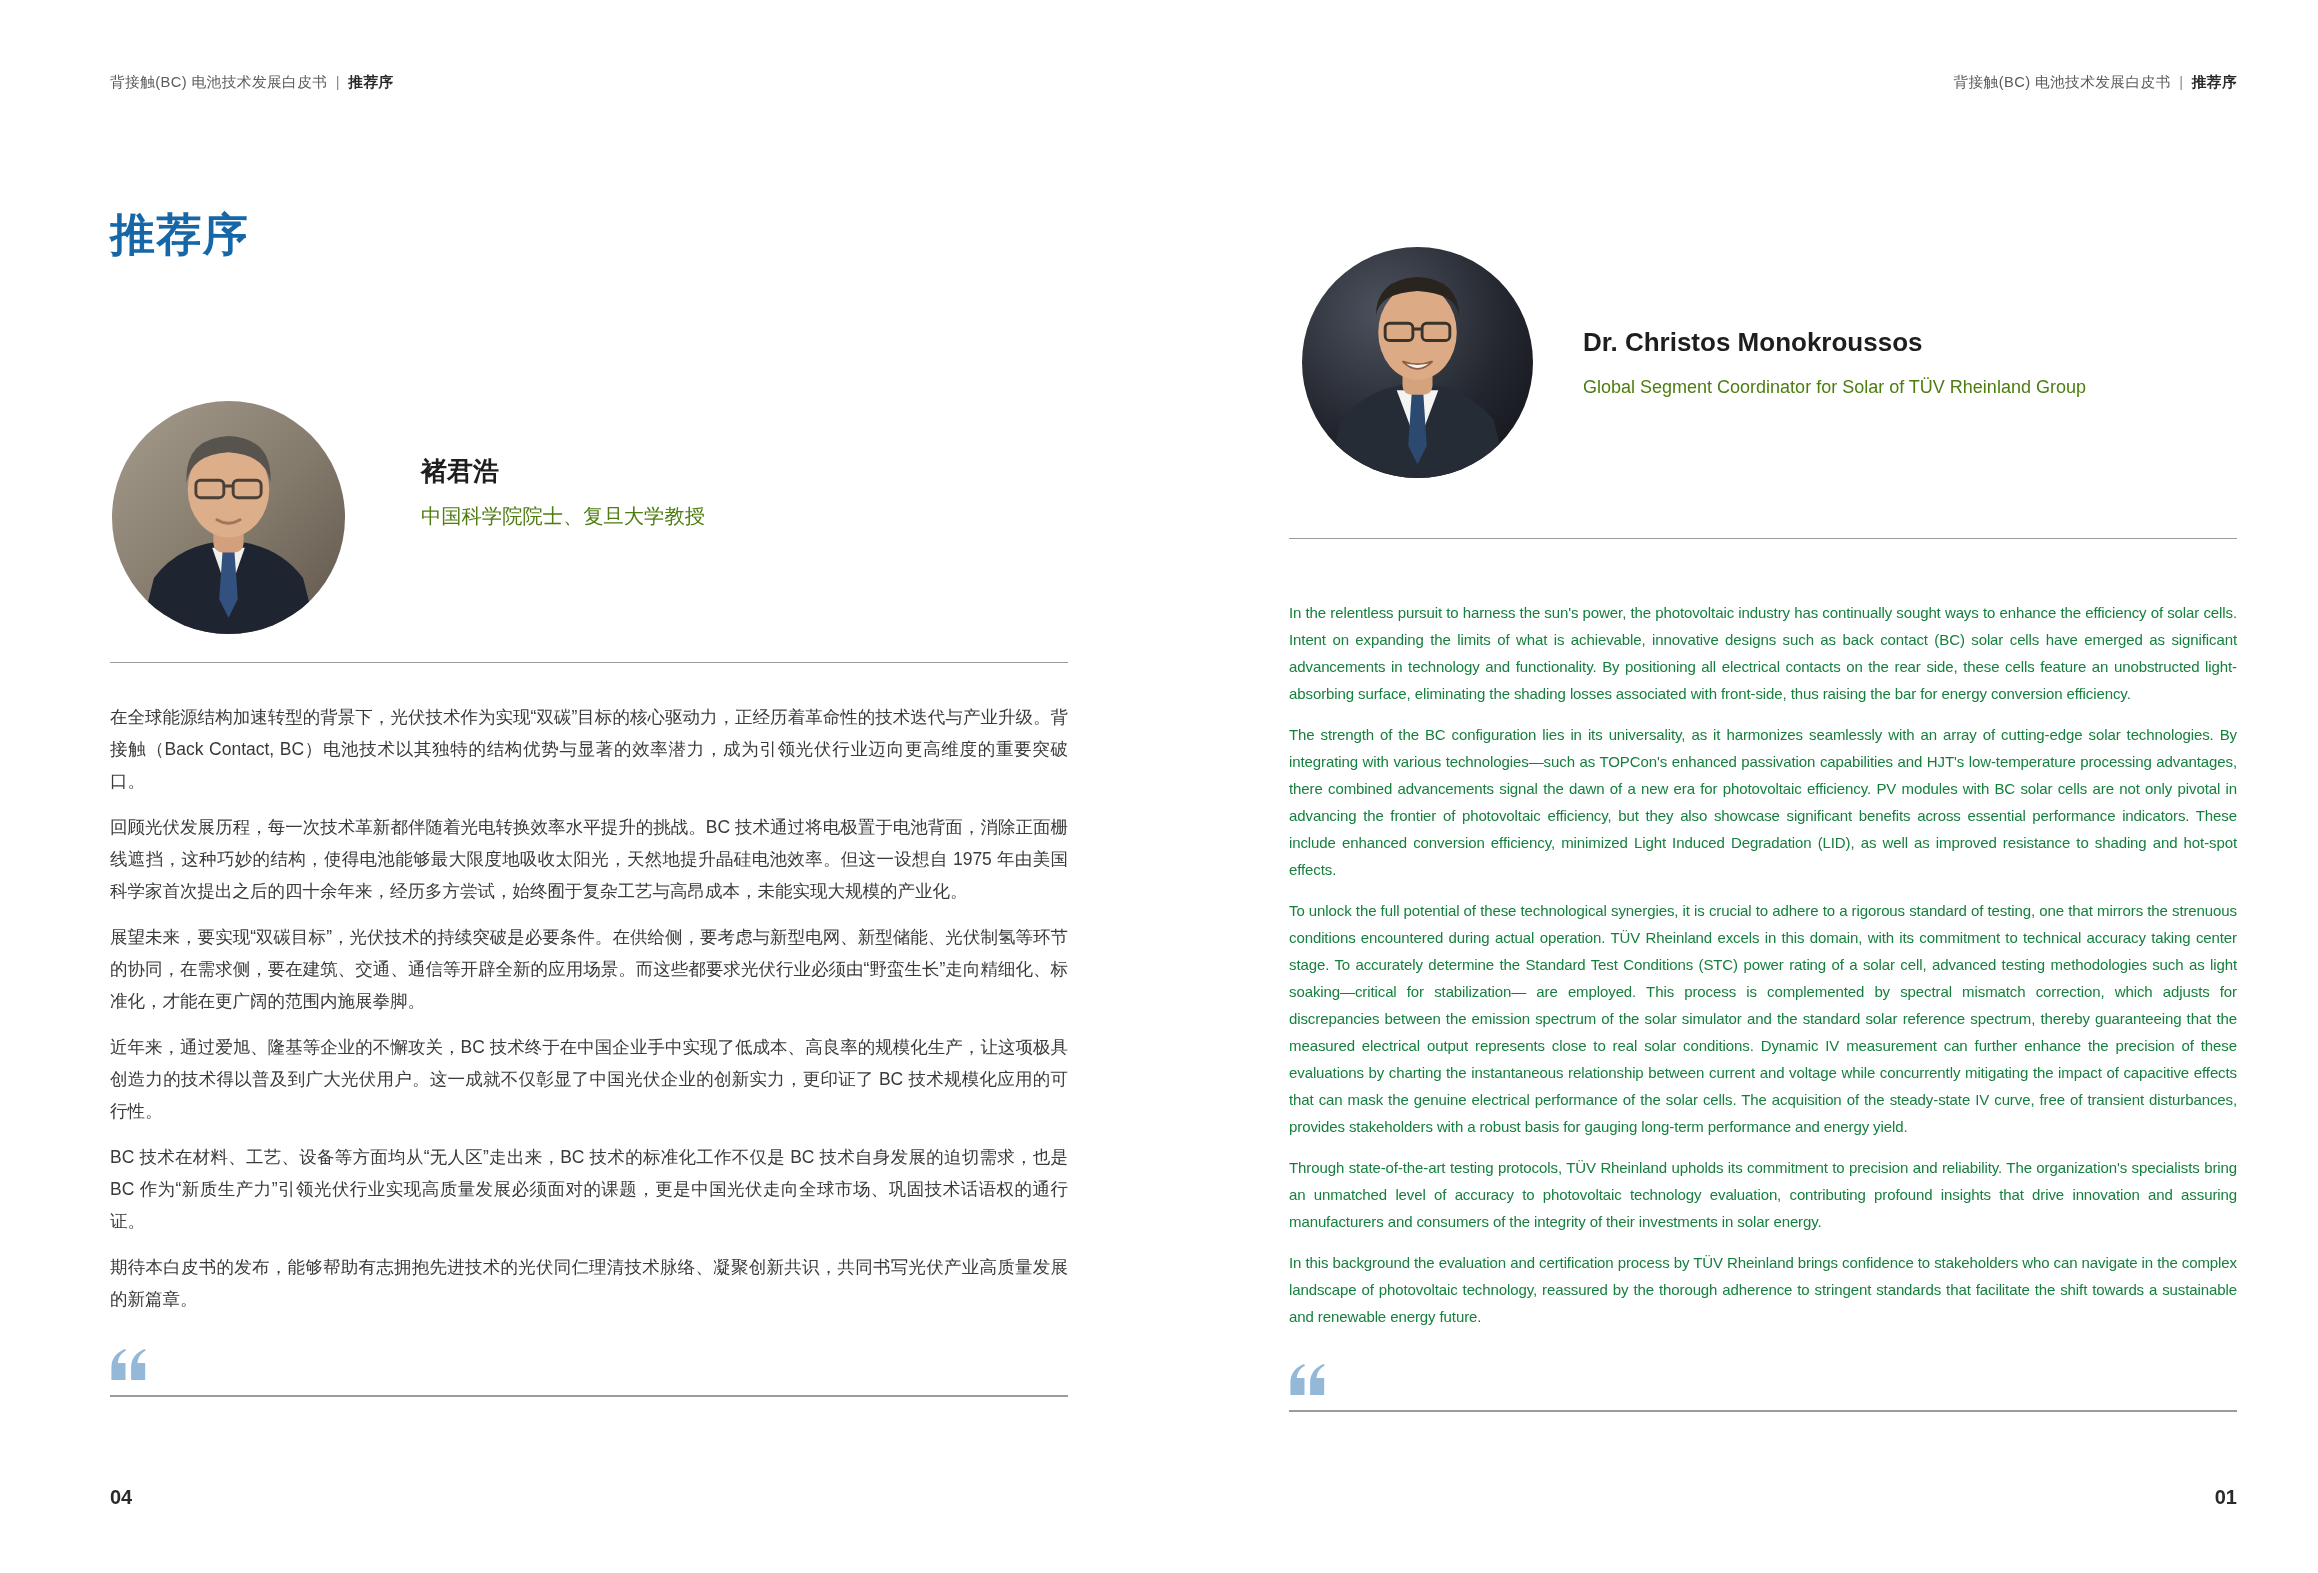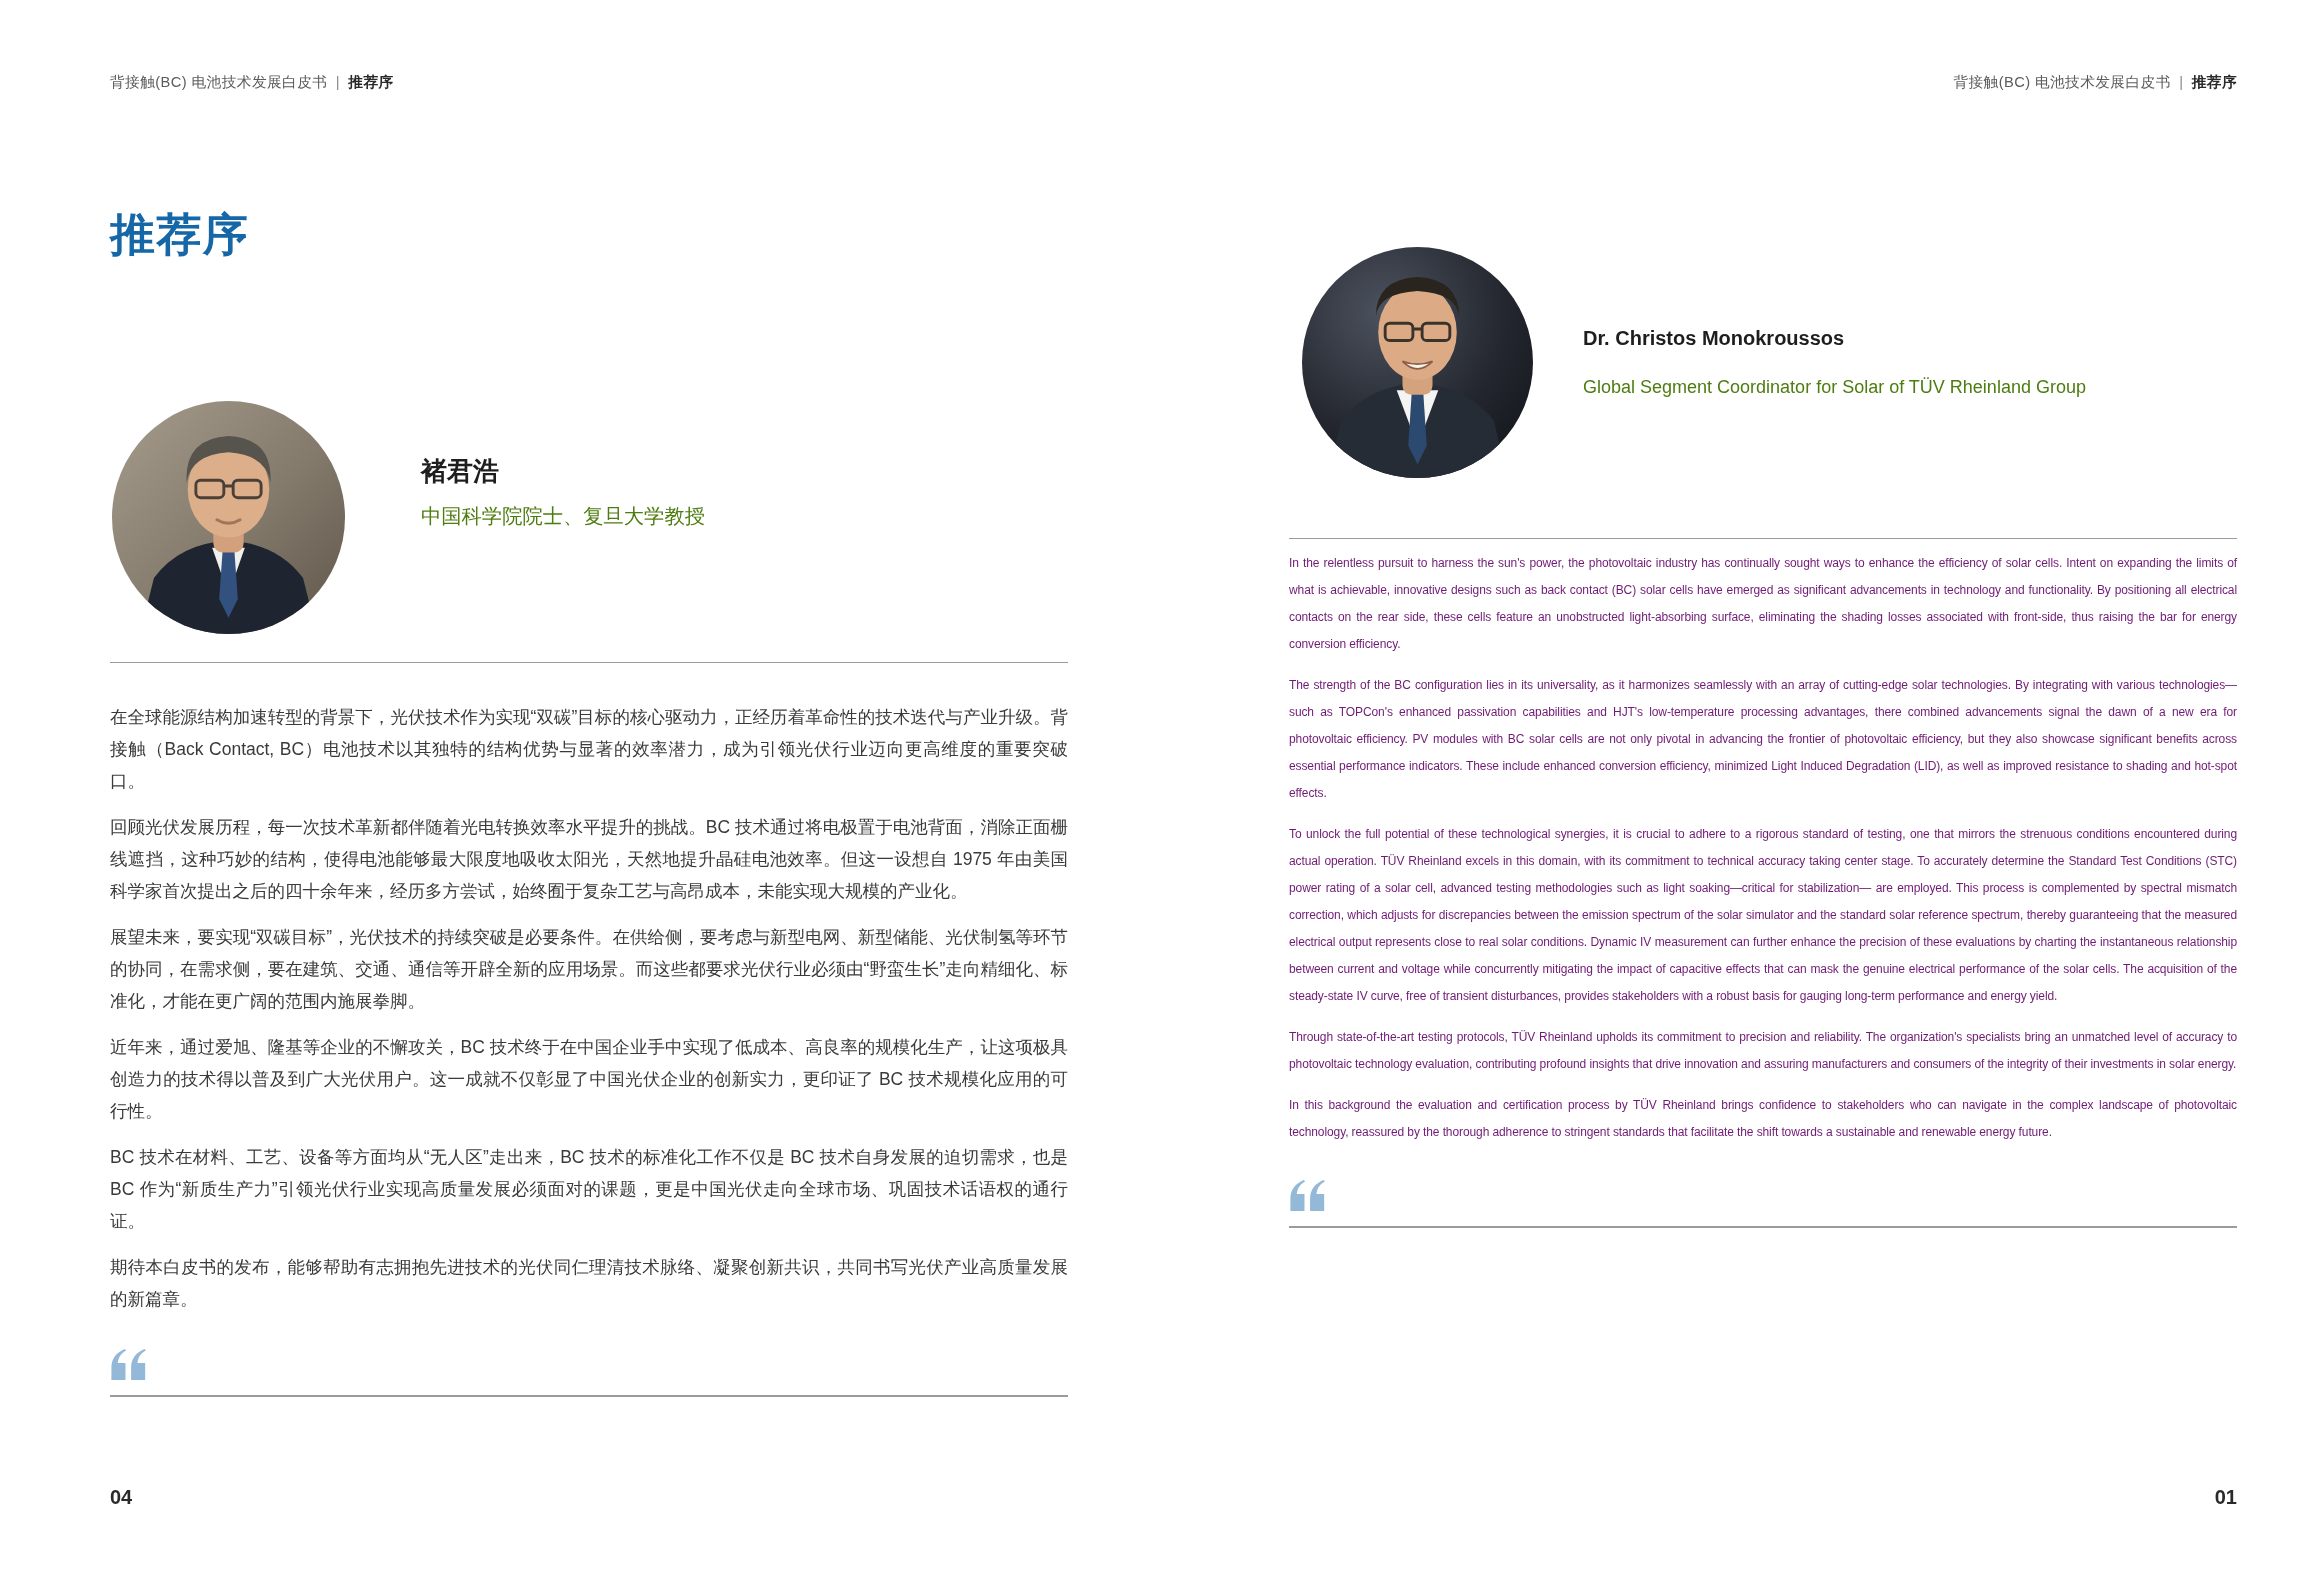--- a/index.html
+++ b/index.html
@@ -22,30 +22,30 @@
 
   .portrait { position:absolute; border-radius:50%; overflow:hidden; }
   .portrait svg { display:block; width:100%; height:100%; }
   .portrait-left  { left:2.1px;  top:401px; width:233px; height:233px; }
   .portrait-right { left:12.6px; top:247px; width:231px; height:231px; }
 
   .author-name  { position:absolute; font-weight:bold; color:#1e1e1e; white-space:nowrap; }
   .author-title { position:absolute; color:#4d7c0f; white-space:nowrap; }
   .an-l { left:311px; top:454px; font-size:26px; }
   .at-l { left:311px; top:502px; font-size:20.3px; }
-  .an-r { left:294px; top:327px; font-size:20px; }
+  .an-r { left:294px; top:327px; font-size:26px; }
   .at-r { left:294px; top:377px; font-size:18px; }
 
   .rule { position:absolute; left:0; width:100%; height:1.4px; background:#9b9b9b; }
   .rule-top-l { top:662px; }
   .rule-top-r { top:538px; }
 
   .body-flow { position:absolute; left:0; width:100%; text-align:justify; }
   .body-l { top:701px; font-size:17.5px; line-height:32px; color:#3a3a3a; }
-  .body-r { top:550px;  font-size:12px; line-height:27px; color:#701a75; letter-spacing:-0.1px; }
+  .body-r { top:599px;  font-size:15px; line-height:27px; color:#15803d; letter-spacing:-0.1px; }
   .body-l p { margin-bottom:14px; }
   .body-r p { margin-bottom:14px; }
 
   .quote-block { margin-top:34px; }
   .quote-block svg { display:block; }
   .rule-flow { width:100%; height:1.4px; background:#9b9b9b; margin-top:15.4px; }
 
   .pagenum { position:absolute; top:1486px; font-size:20px; font-weight:bold; color:#2a2a2a; }
   .pn-l { left:0; }
   .pn-r { right:0; text-align:right; }

